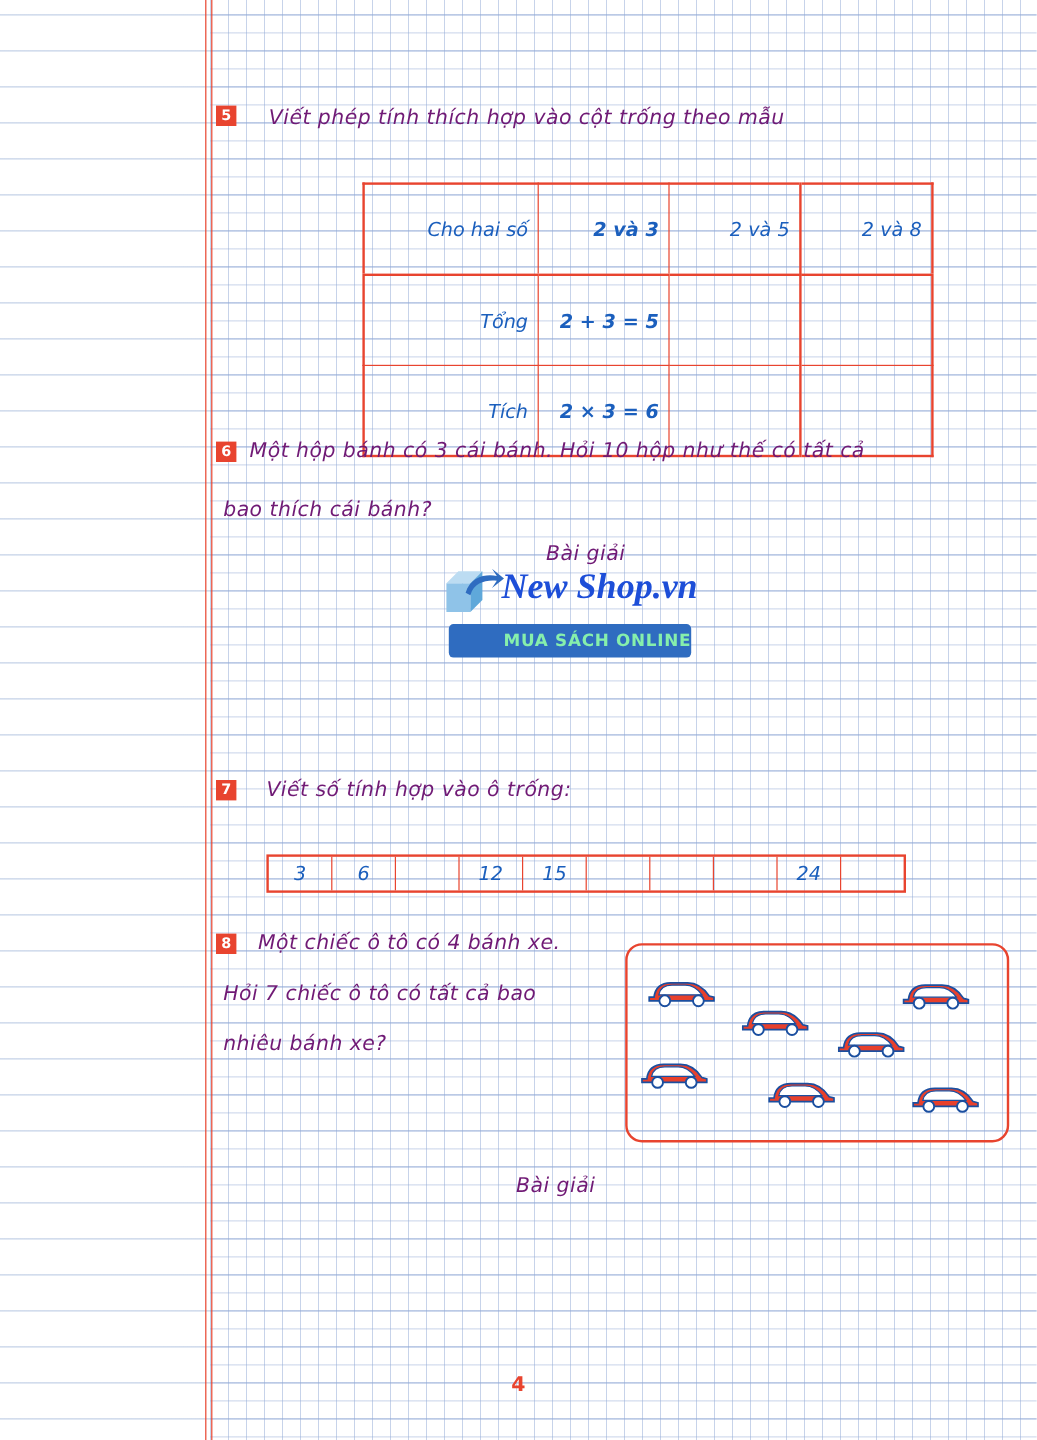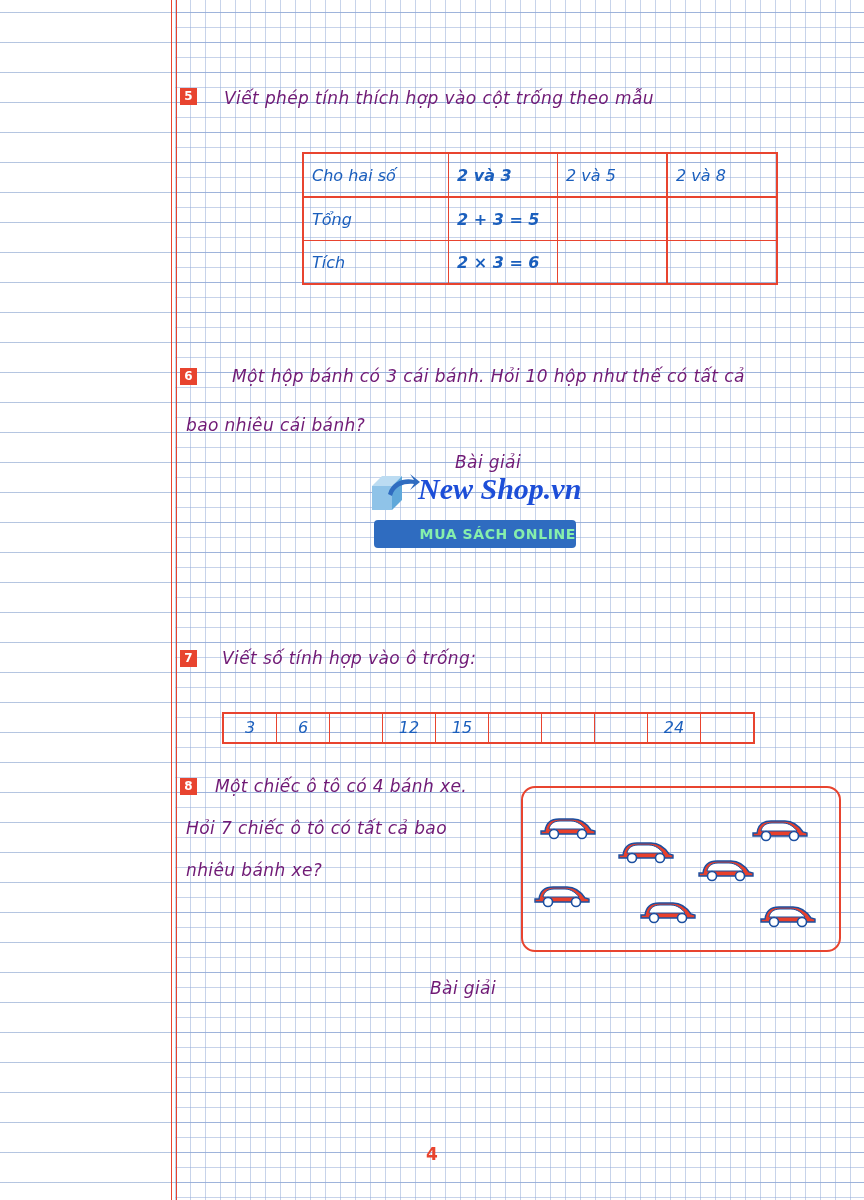--- a/index.html
+++ b/index.html
@@ -111,37 +111,37 @@
   .tbl5 {
     position: absolute;
     left: 302px;
     top: 152px;
     border-collapse: collapse;
     border: 2px solid #e8442f;
   }
   .tbl5 td {
     border: 1px solid #e8442f;
     height: 42px;
-    text-align: left;
+    text-align: right;
     vertical-align: middle;
     font-family: "DejaVu Sans", sans-serif;
     font-style: italic;
     color: #1b5fbd;
     font-size: 16px;
-    padding: 0 8px;
+    padding: 16px 8px;
   }
   .tbl5 td.c0 { width: 128px; }
   .tbl5 td.c1 { width: 92px; font-weight: bold; }
   .tbl5 td.c2 { width: 92px; border-right: 2px solid #e8442f; }
   .tbl5 td.c3 { width: 92px; border-radius: 15px; }
   .tbl5 tr.row-head td { border-bottom: 2px solid #e8442f; }
 
   
   .ex6-num { left: 180px; top: 368px; }
-  .ex6-l1 { position: absolute; left: 232px; top: 366px; }
+  .ex6-l1 { position: absolute; left: 208px; top: 366px; }
   .ex6-l2 { position: absolute; left: 186px; top: 415px; }
   .ex6-solution { position: absolute; left: 455px; top: 452px; }
 
   
   .logo {
     position: absolute;
     left: 366px;
     top: 468px;
     width: 218px;
     height: 84px;
@@ -268,21 +268,21 @@
         <td class="c0">Tích</td>
         <td class="c1">2 × 3 = 6</td>
         <td class="c2"></td>
         <td class="c3"></td>
       </tr>
     </tbody>
       </table>
 
     <div class="qnum ex6-num">6</div>
     <div class="hand ex6-l1">Một hộp bánh có 3 cái bánh. Hỏi 10 hộp như thế có tất cả</div>
-    <div class="hand ex6-l2">bao nhiêu cái bánh?</div>
+    <div class="hand ex6-l2">bao thích cái bánh?</div>
     <div class="hand ex6-solution">Bài giải</div>
 
     <div class="logo">
       <svg class="logo-arrow" viewBox="0 0 54 44">
         <path d="M6 16 L26 16 L26 40 L6 40 Z" fill="#8fc3e8"></path>
         <path d="M6 16 L16 6 L36 6 L26 16 Z" fill="#bcdcf2"></path>
         <path d="M26 16 L36 6 L36 30 L26 40 Z" fill="#5fa8da"></path>
         <path d="M22 24 C26 10, 40 8, 48 10 L44 4 L54 12 L44 20 L48 14 C40 13, 29 15, 26 26 Z" fill="#2f6cc0"></path>
       </svg>
       <div class="logo-text">New Shop.vn</div>

